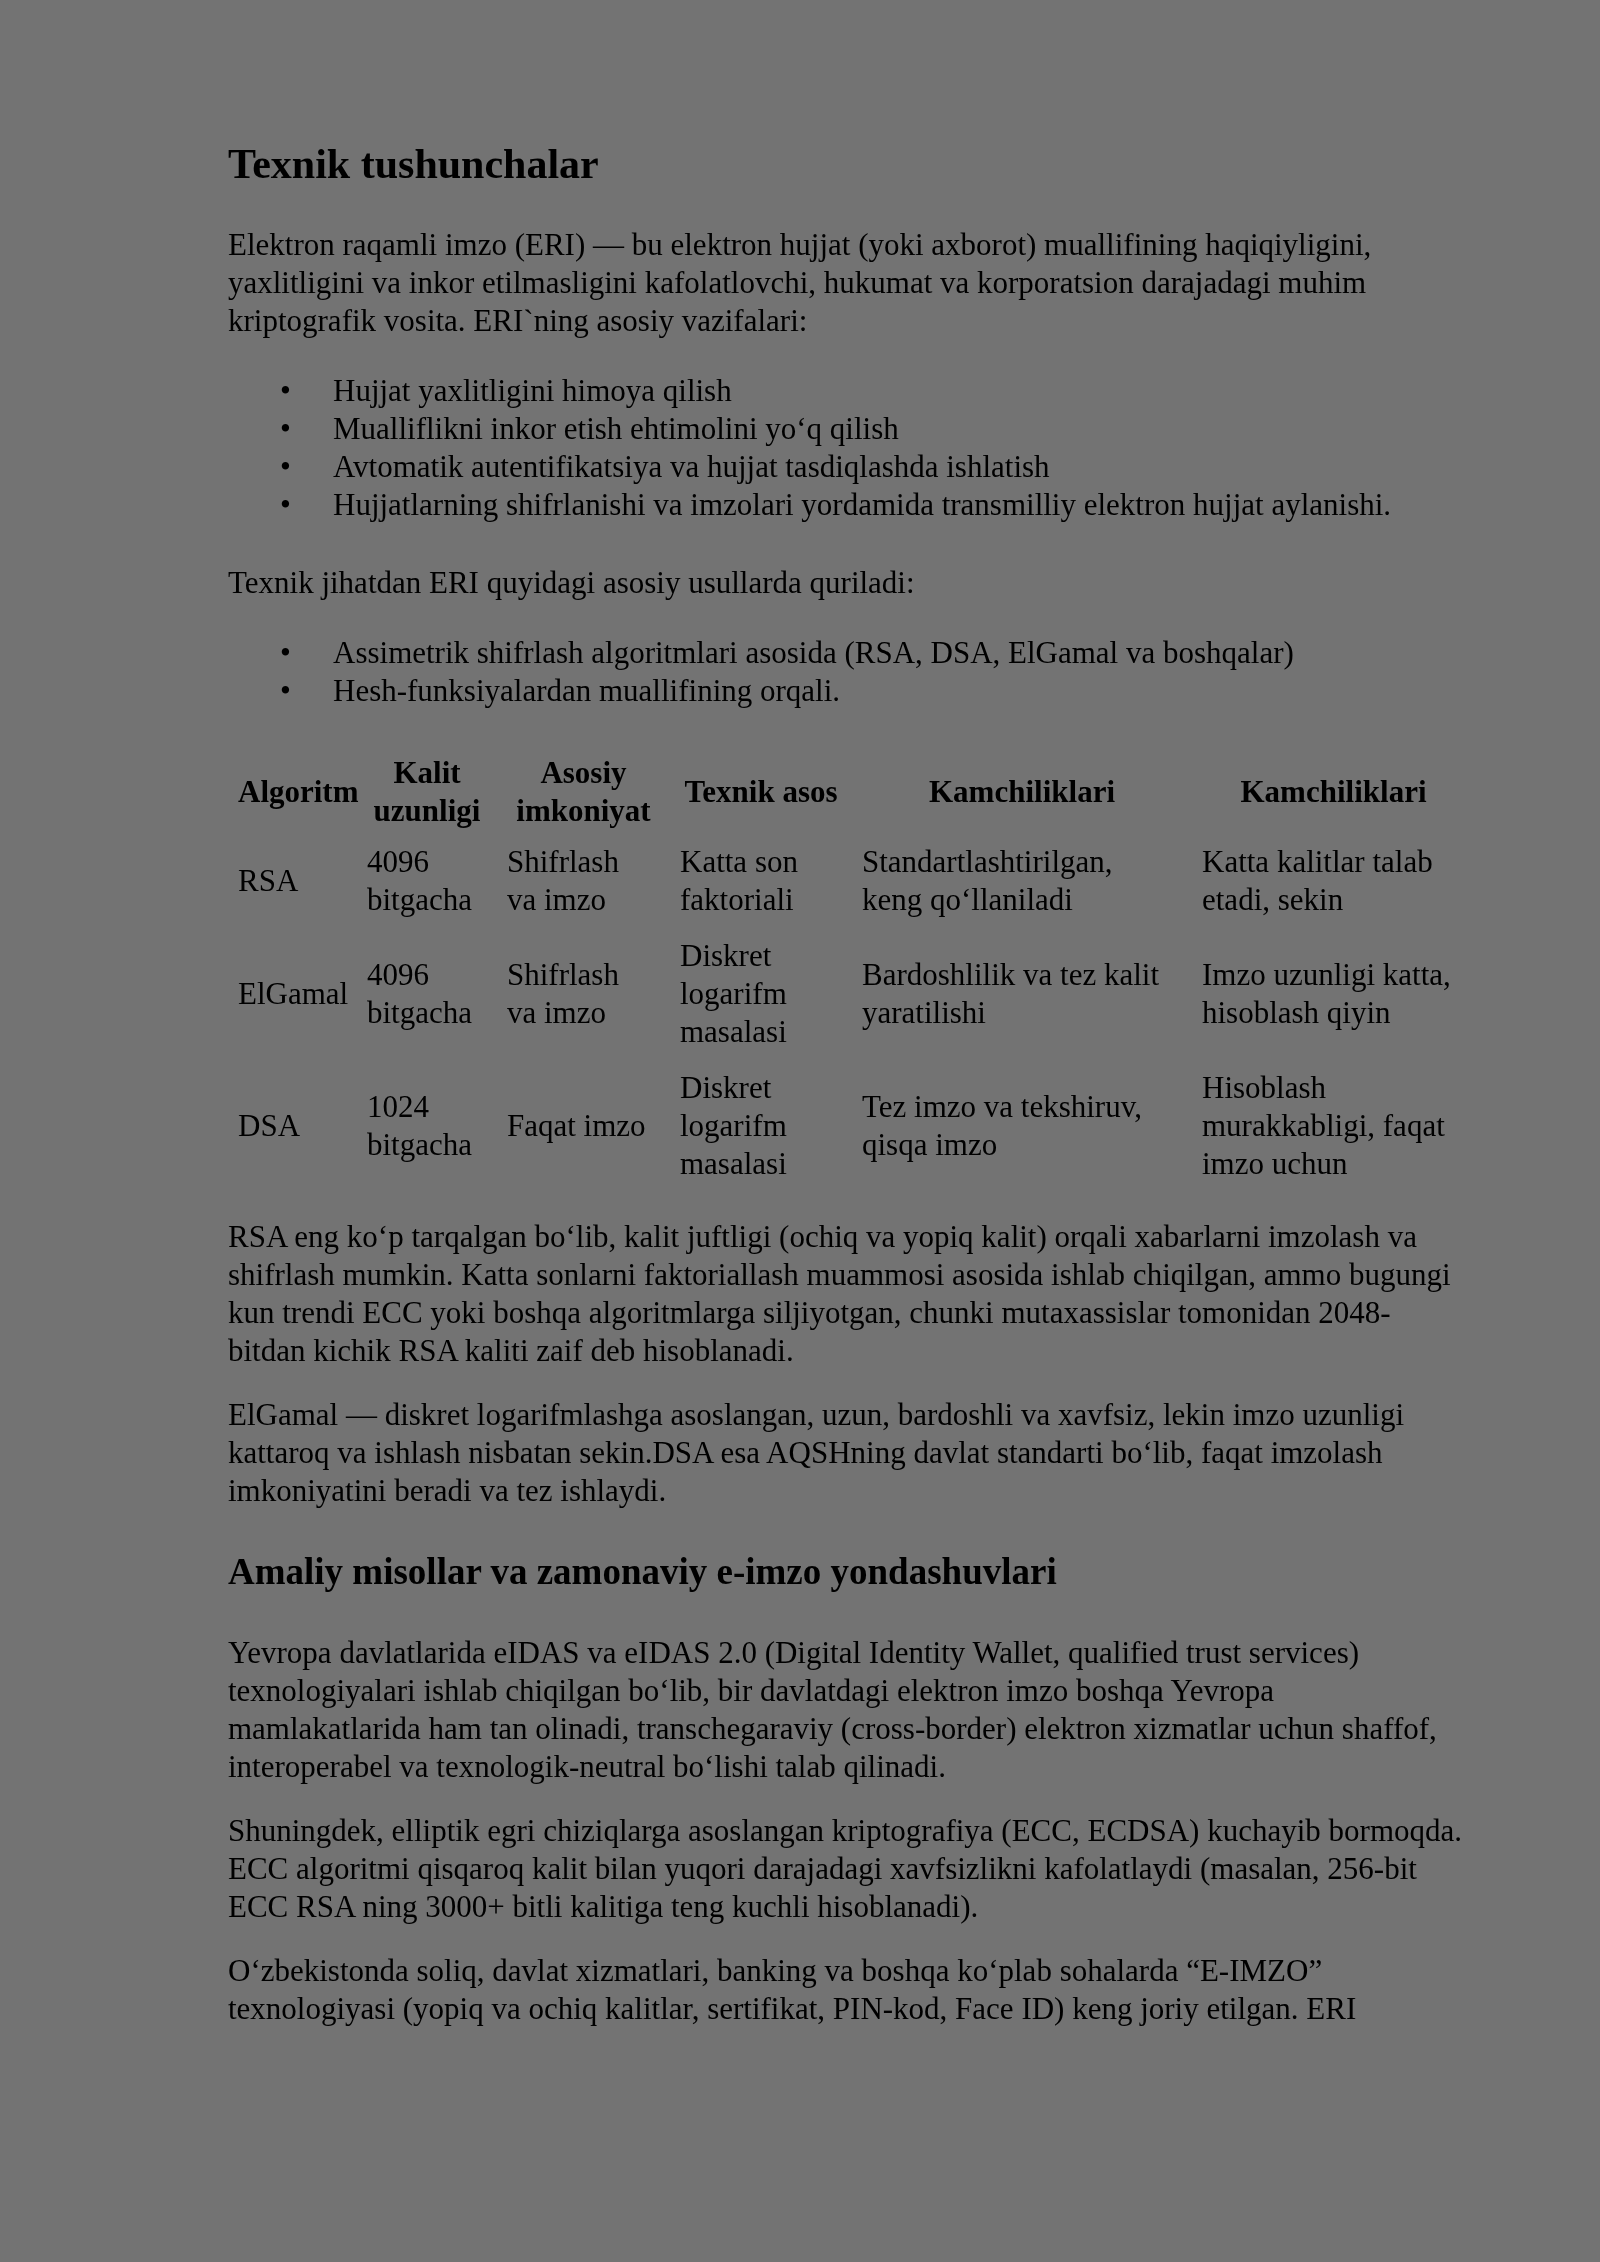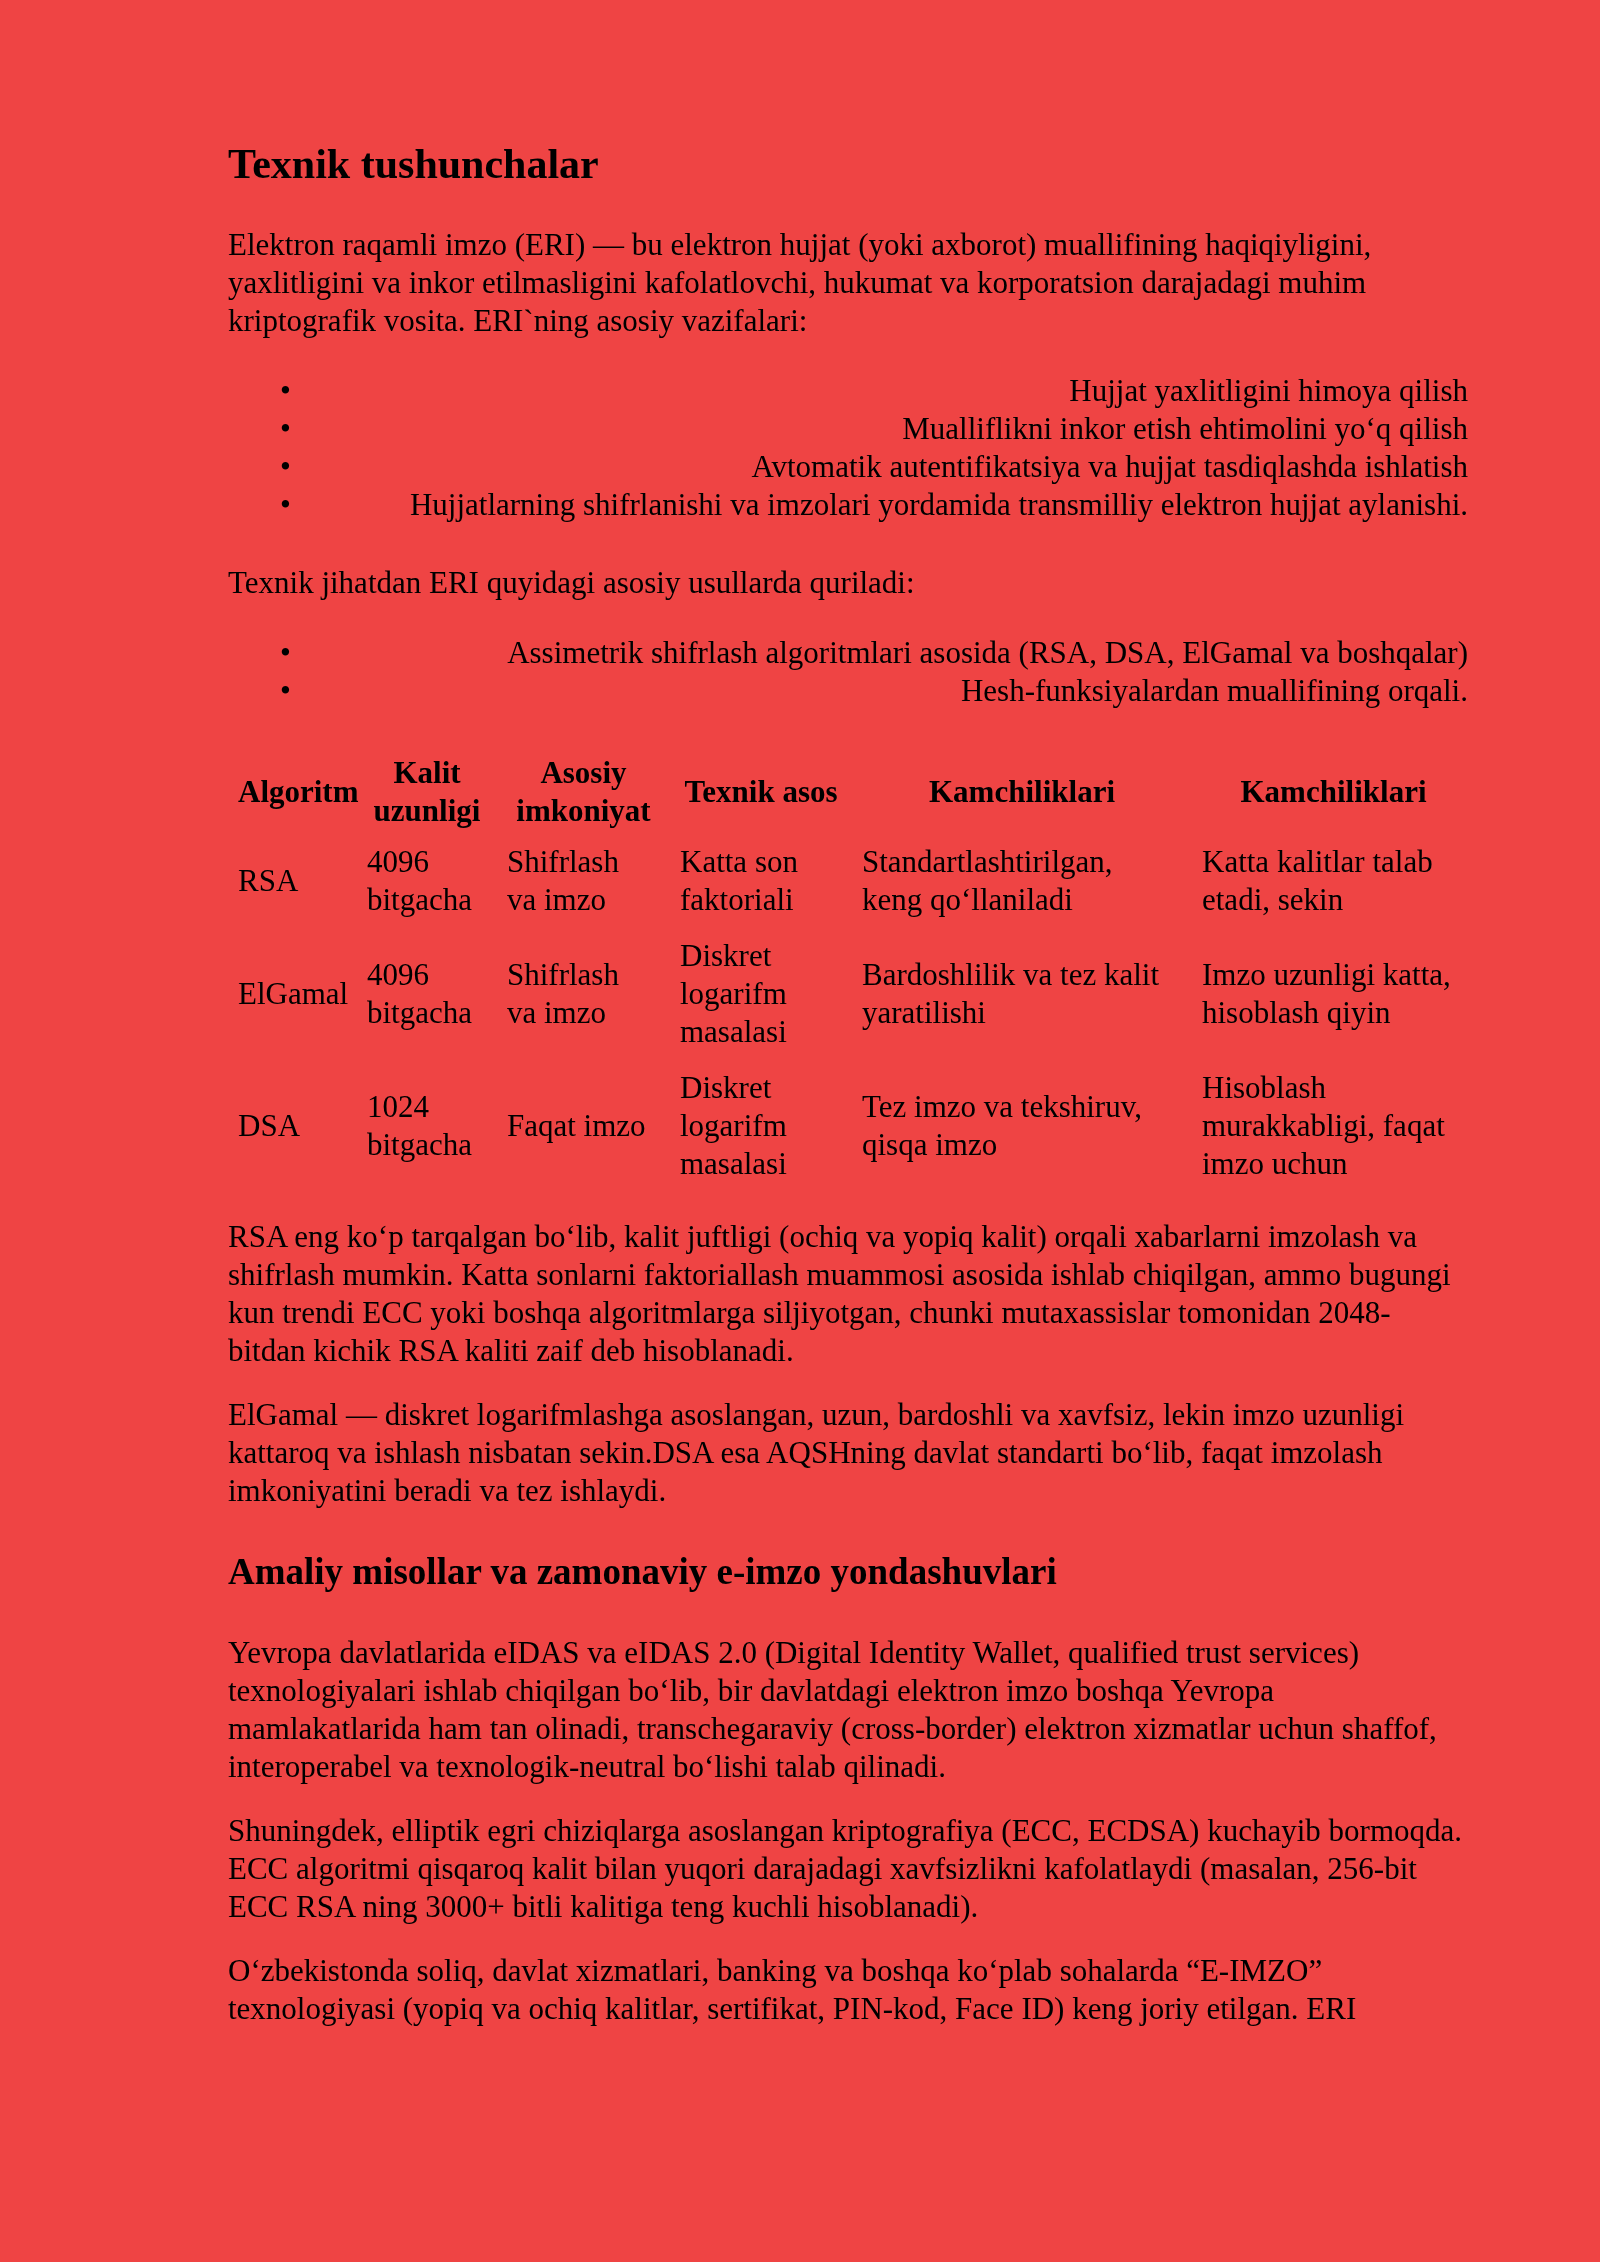--- a/index.html
+++ b/index.html
@@ -8,21 +8,21 @@
     background: #ffffff;
   }
   body {
     font-family: "Liberation Serif", "DejaVu Serif", serif;
     color: #000000;
     -webkit-font-smoothing: antialiased;
   }
   .page {
     width: 1600px;
     height: 2262px;
-    background: #ef4444;
+    background: #737373;
     box-sizing: border-box;
     padding: 140px 130px 0 228px;
     overflow: hidden;
   }
   .doc {
     width: 1240px;
     font-size: 31px;
     line-height: 38px;
   }
   h1.doc-h1 {
@@ -37,21 +37,20 @@
     font-weight: bold;
     margin: 40px 0 40px 0;
   }
   p.doc-p {
     margin: 26px 0;
   }
   ul.doc-list {
     margin: 32px 0 40px 0;
     padding: 0 0 0 105px;
     list-style: none;
-    text-align: right;
   }
   ul.doc-list li {
     position: relative;
     margin: 0;
     padding: 0;
   }
   ul.doc-list li::before {
     content: "\2022";
     position: absolute;
     left: -53px;

